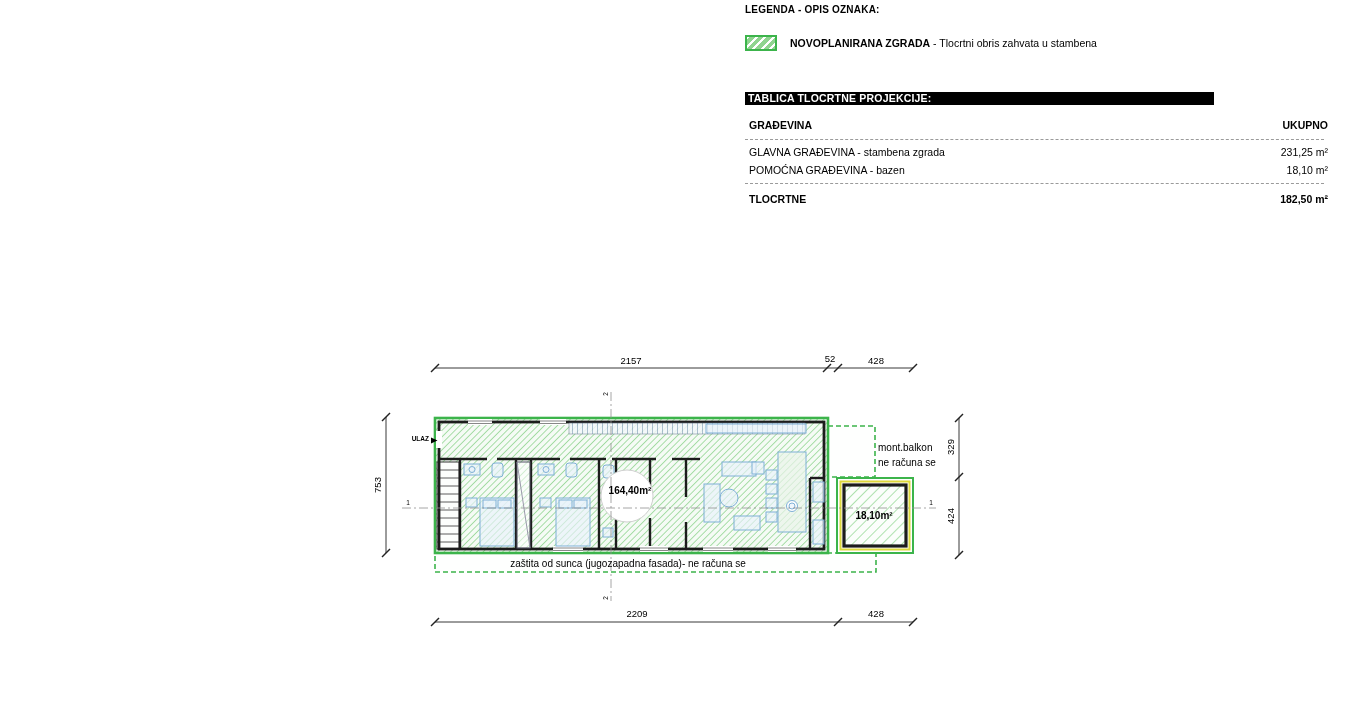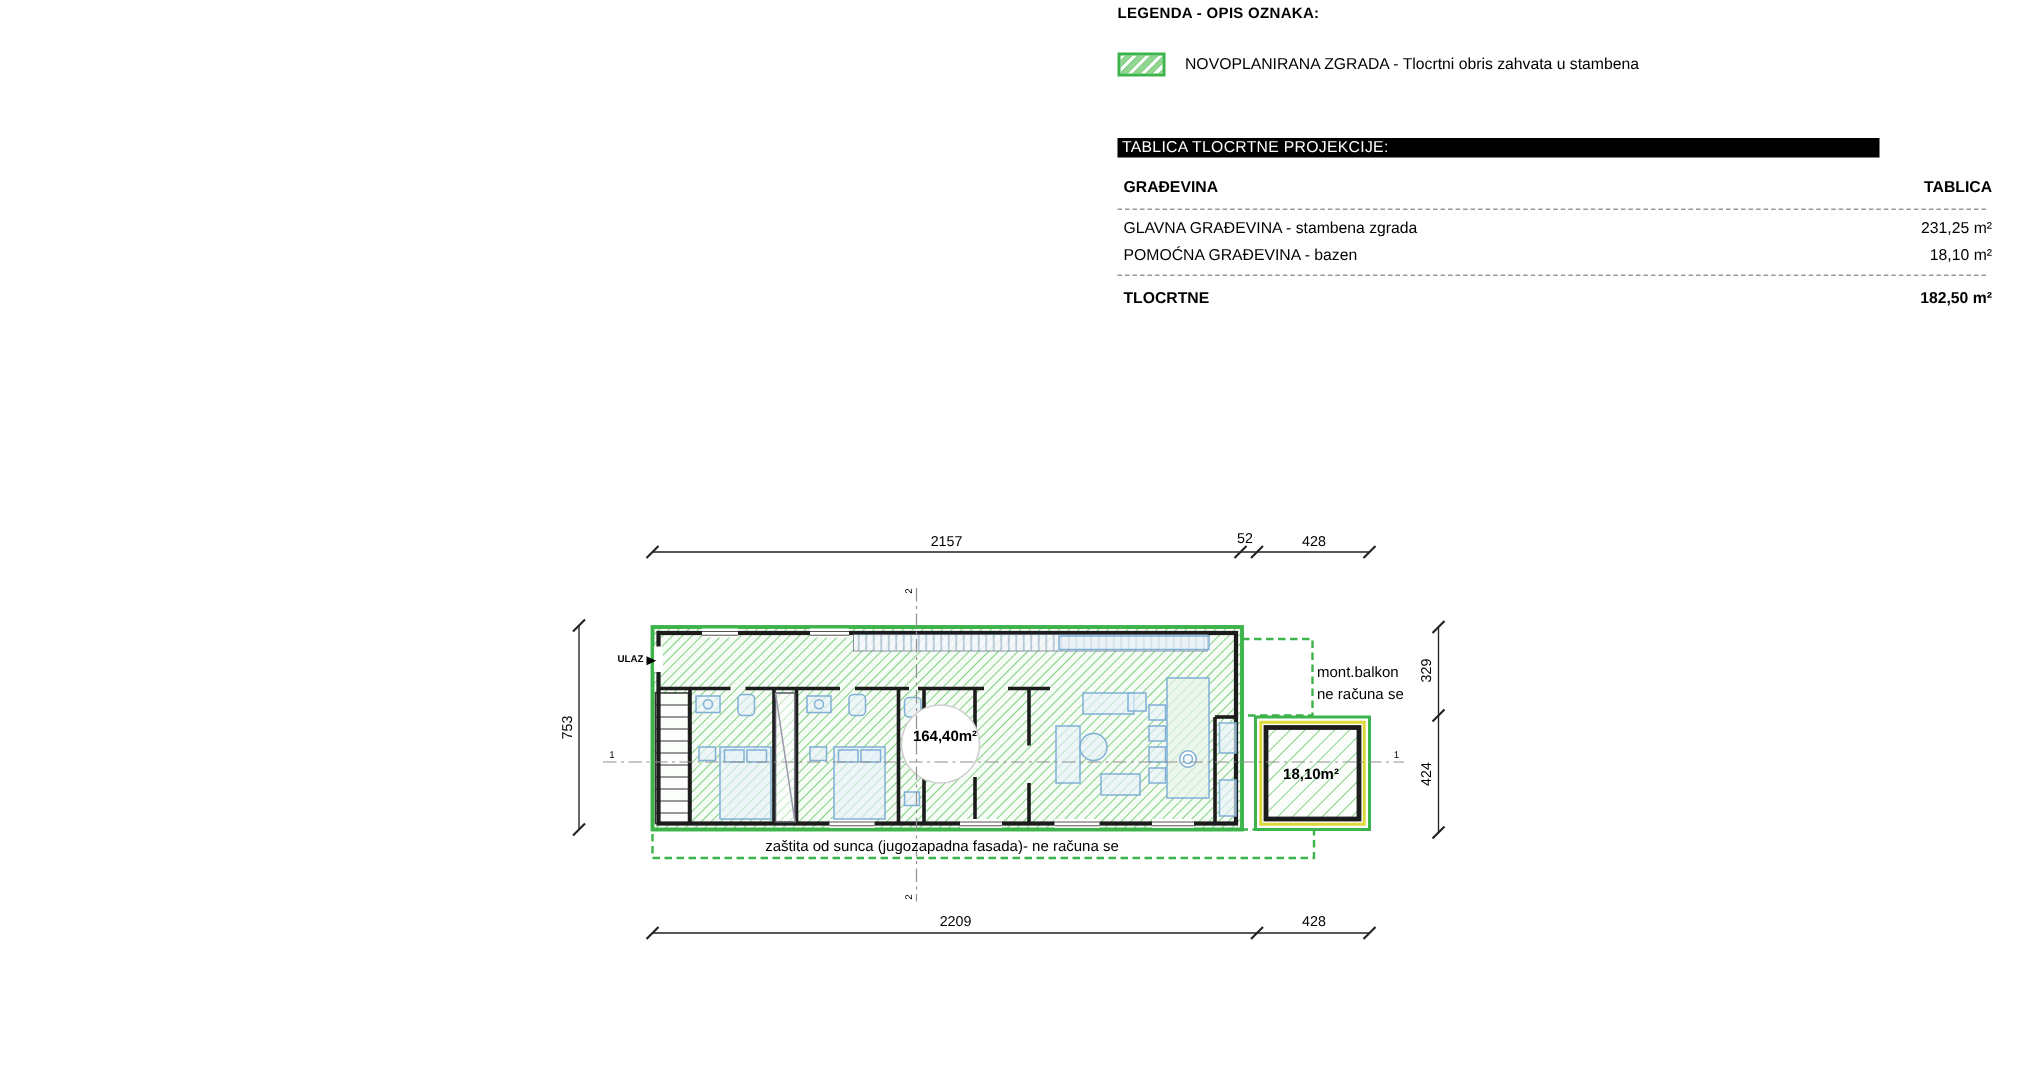--- a/index.html
+++ b/index.html
@@ -11,26 +11,26 @@
   .abs{position:absolute}
 
   
   #legend-title{left:745px;top:4px;font-size:10px;font-weight:bold;letter-spacing:.2px}
   #legend-row{left:745px;top:35px;display:flex;align-items:center}
   .swatch{
     width:28px;height:12px;border:2px solid #3cb44b;
     background:repeating-linear-gradient(135deg,#ffffff 0 2px,#8fd48f 2px 6px);
   }
   .legend-text{font-size:10.5px;margin-left:13px;white-space:pre-wrap}
-  .legend-text b{font-weight:normal}
+  .legend-text b{font-weight:bold}
 
   
   #tbl-header{
-    left:745px;top:92px;width:508px;height:13px;box-sizing:border-box;
-    background:#000;color:#fff;font-size:10.5px;font-weight:normal;
+    left:745px;top:92px;width:469px;height:13px;box-sizing:border-box;
+    background:#000;color:#fff;font-size:10.5px;font-weight:bold;
     line-height:13px;padding-left:3px;letter-spacing:.2px;
   }
   .tbl-line{left:749px;width:579px;display:flex;justify-content:space-between;font-size:10.5px}
   #tbl-cols{top:119px;font-weight:bold}
   .sep{left:745px;width:579px;height:0;border-top:1px dashed #9a9a9a}
   #sep1{top:139px}
   #sep2{top:183px}
   #tbl-row1{top:146px}
   #tbl-row2{top:164px}
   #tbl-total{top:193px;font-weight:bold}
@@ -54,21 +54,21 @@
 
 <div class="abs" id="legend-title">LEGENDA - OPIS OZNAKA:</div>
 <div class="abs" id="legend-row">
   <span class="swatch"></span>
   <span class="legend-text"><b>NOVOPLANIRANA ZGRADA</b><span> - Tlocrtni obris zahvata u stambena</span></span>
 </div>
 
 <div class="abs" id="tbl-header">TABLICA TLOCRTNE PROJEKCIJE:</div>
 <div class="abs tbl-line" id="tbl-cols">
   <span>GRAĐEVINA</span>
-  <span>TABLICA</span>
+  <span>UKUPNO</span>
 </div>
 <div class="abs sep" id="sep1"></div>
 <div class="abs tbl-line" id="tbl-row1">
   <span>GLAVNA GRAĐEVINA - stambena zgrada</span>
   <span>231,25 m²</span>
 </div>
 <div class="abs tbl-line" id="tbl-row2">
   <span>POMOĆNA GRAĐEVINA - bazen</span>
   <span>18,10 m²</span>
 </div>

